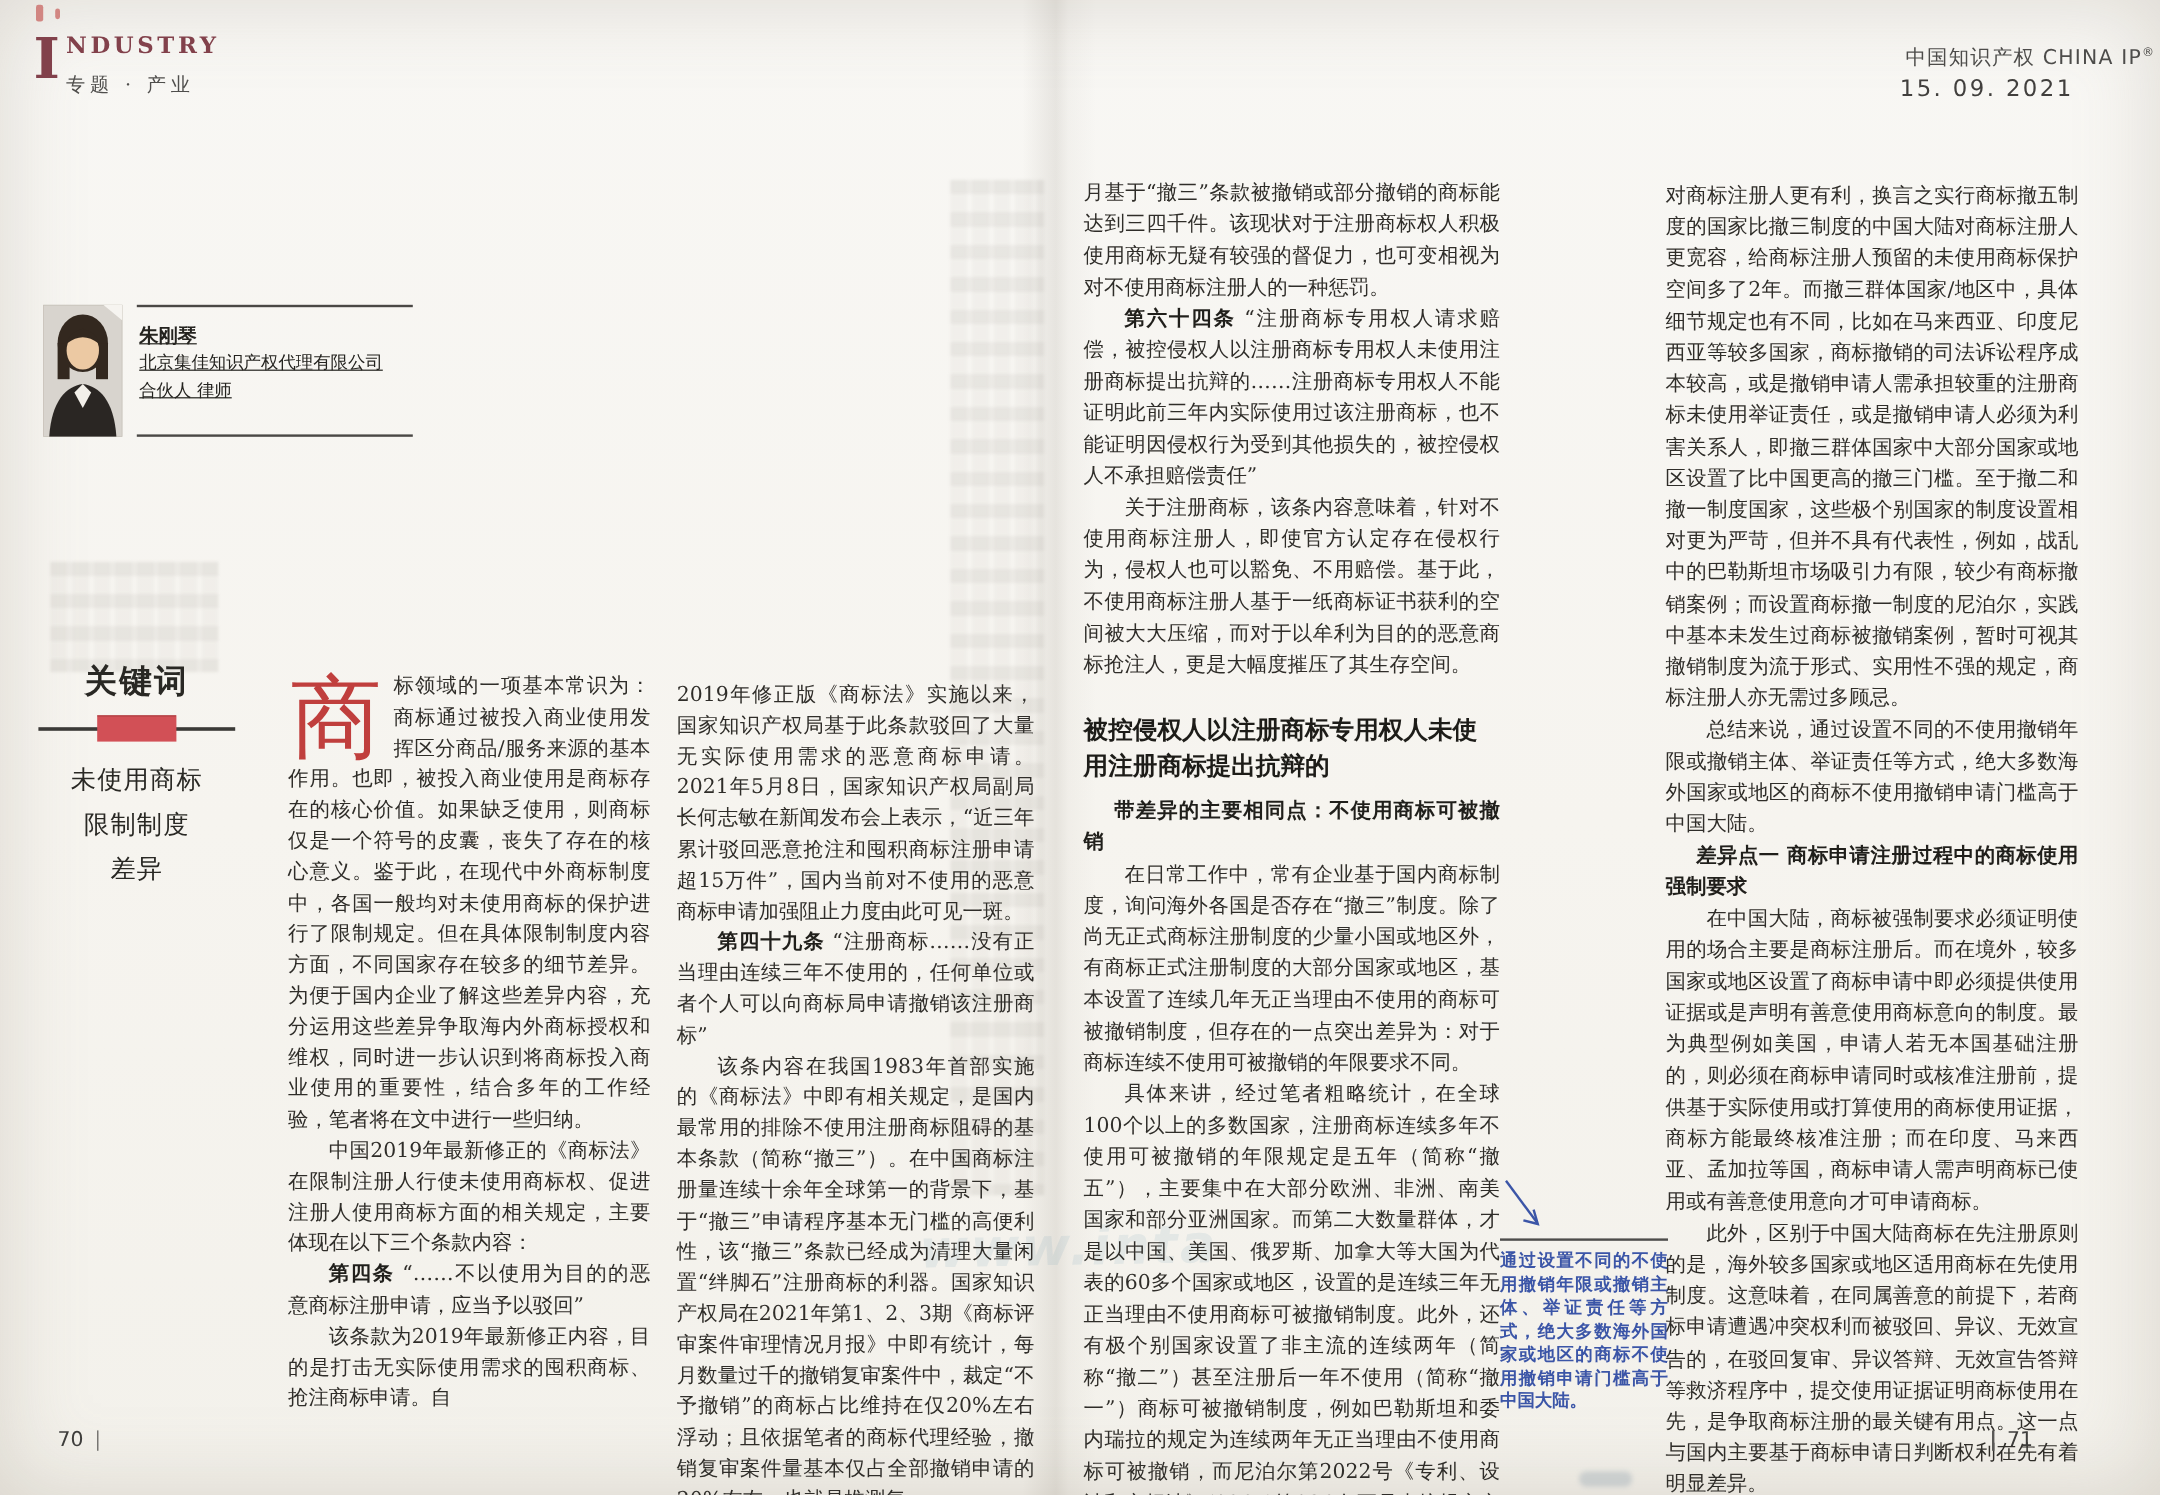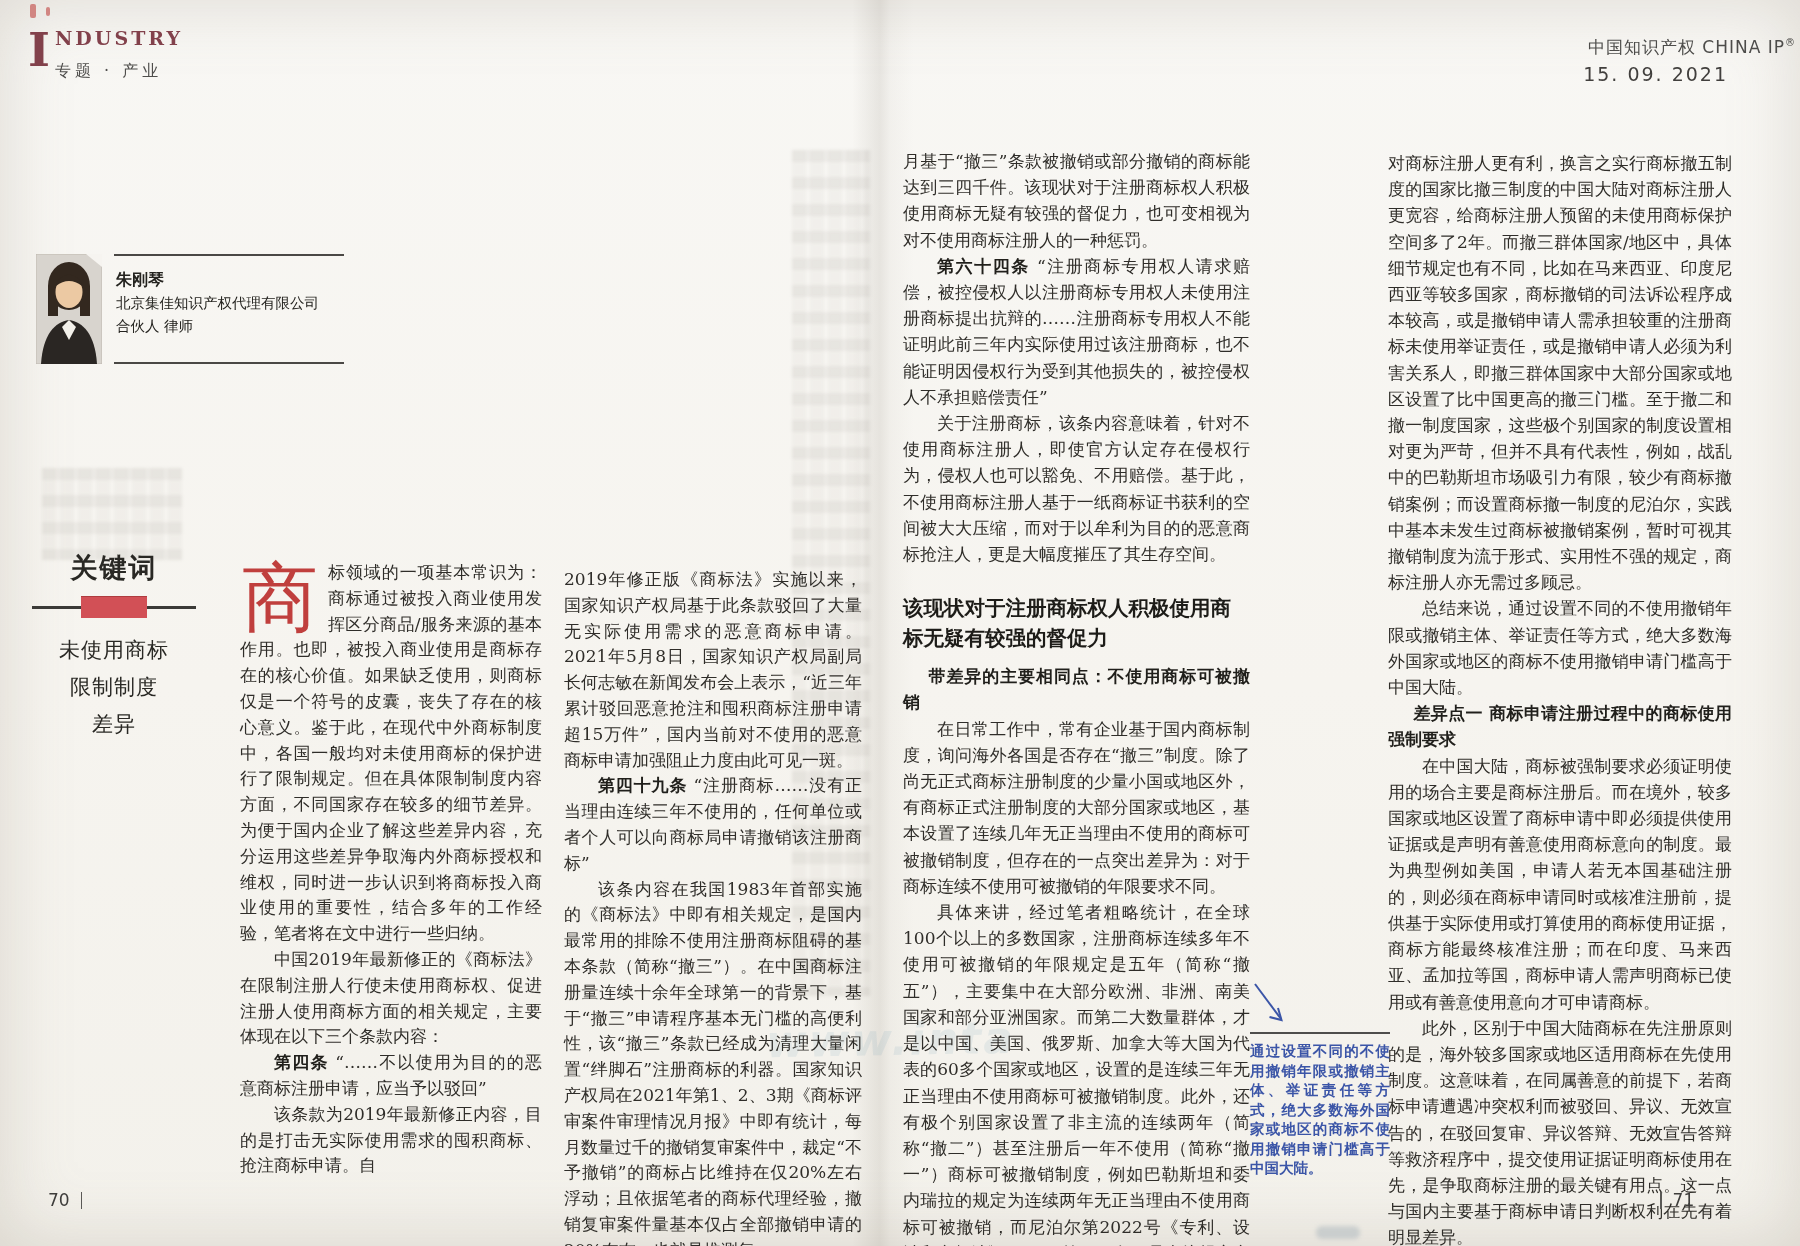--- a/index.html
+++ b/index.html
@@ -20,21 +20,21 @@
   #mag-header .mag{font-size:17px;letter-spacing:1px;}
   #mag-header .mag sup{font-size:10px;}
   #mag-header .date{font-size:19px;letter-spacing:2px;margin-top:4px;padding-right:68px;color:#413f3d;}
 
   
   #article-title{left:30px;top:138px;font-family:"DejaVu Sans","Liberation Sans",sans-serif;
     font-weight:700;font-size:54px;letter-spacing:3px;color:#161512;white-space:nowrap;}
   #author{left:36px;top:254px;display:flex;}
   #author .photo{width:66px;height:110px;flex:0 0 66px;}
   #author .a-txt{margin-left:12px;width:228px;border-top:2px solid #4a4845;border-bottom:2px solid #4a4845;
-    padding:12px 0 24px 2px;font-family:"DejaVu Sans","Liberation Sans",sans-serif;color:#24231f;}
+    padding:12px 0 24px 2px;font-family:"DejaVu Sans","Liberation Sans",sans-serif;color:#24231f;text-decoration:underline;}
   #author .a-name{font-size:16px;font-weight:700;line-height:24px;}
   #author .a-co,#author .a-role{font-size:14.5px;line-height:23px;}
 
   
   #keywords{left:38px;top:550px;width:152px;text-align:center;color:#292824;}
   #keywords .kw-label{font-size:27px;font-weight:700;letter-spacing:2px;}
   #keywords .kw-rule{position:relative;height:22px;margin:10px 0 14px;}
   #keywords .kw-line{position:absolute;left:-6px;right:-6px;top:10px;height:2.5px;background:#3b3a37;}
   #keywords .kw-red{position:absolute;left:50%;transform:translateX(-50%);top:0;width:66px;height:22px;background:#d25056;box-shadow:0 1px 0 rgba(120,30,30,.4) inset;}
   #keywords .kw-item{font-size:21px;line-height:37px;letter-spacing:1px;}
@@ -155,21 +155,21 @@
     </div>
   <div class="abs col" id="col-b">
       <p class="noindent"><span>2019年修正版《商标法》实施以来，国家知识产权局基于此条款驳回了大量无实际使用需求的恶意商标申请。2021年5月8日，国家知识产权局副局长何志敏在新闻发布会上表示，“近三年累计驳回恶意抢注和囤积商标注册申请超15万件”，国内当前对不使用的恶意商标申请加强阻止力度由此可见一斑。</span></p>
       <p><span class="b">第四十九条</span><span> “注册商标……没有正当理由连续三年不使用的，任何单位或者个人可以向商标局申请撤销该注册商标”</span></p>
       <p><span>该条内容在我国1983年首部实施的《商标法》中即有相关规定，是国内最常用的排除不使用注册商标阻碍的基本条款（简称“撤三”）。在中国商标注册量连续十余年全球第一的背景下，基于“撤三”申请程序基本无门槛的高便利性，该“撤三”条款已经成为清理大量闲置“绊脚石”注册商标的利器。国家知识产权局在2021年第1、2、3期《商标评审案件审理情况月报》中即有统计，每月数量过千的撤销复审案件中，裁定“不予撤销”的商标占比维持在仅20%左右浮动；且依据笔者的商标代理经验，撤销复审案件量基本仅占全部撤销申请的20%左右，也就是推测每</span></p>
     </div>
   <div class="abs col" id="col-c">
       <p class="noindent"><span>月基于“撤三”条款被撤销或部分撤销的商标能达到三四千件。该现状对于注册商标权人积极使用商标无疑有较强的督促力，也可变相视为对不使用商标注册人的一种惩罚。</span></p>
       <p><span class="b">第六十四条</span><span> “注册商标专用权人请求赔偿，被控侵权人以注册商标专用权人未使用注册商标提出抗辩的……注册商标专用权人不能证明此前三年内实际使用过该注册商标，也不能证明因侵权行为受到其他损失的，被控侵权人不承担赔偿责任”</span></p>
       <p><span>关于注册商标，该条内容意味着，针对不使用商标注册人，即使官方认定存在侵权行为，侵权人也可以豁免、不用赔偿。基于此，不使用商标注册人基于一纸商标证书获利的空间被大大压缩，而对于以牟利为目的的恶意商标抢注人，更是大幅度摧压了其生存空间。</span></p>
-      <div class="col-heading">该现状对于注册商标权人积极使用商标无疑有较强的督促力</div>
+      <div class="col-heading">被控侵权人以注册商标专用权人未使用注册商标提出抗辩的</div>
       <p class="boldp"><span>带差异的主要相同点：不使用商标可被撤销</span></p>
       <p><span>在日常工作中，常有企业基于国内商标制度，询问海外各国是否存在“撤三”制度。除了尚无正式商标注册制度的少量小国或地区外，有商标正式注册制度的大部分国家或地区，基本设置了连续几年无正当理由不使用的商标可被撤销制度，但存在的一点突出差异为：对于商标连续不使用可被撤销的年限要求不同。</span></p>
       <p><span>具体来讲，经过笔者粗略统计，在全球100个以上的多数国家，注册商标连续多年不使用可被撤销的年限规定是五年（简称“撤五”），主要集中在大部分欧洲、非洲、南美国家和部分亚洲国家。而第二大数量群体，才是以中国、美国、俄罗斯、加拿大等大国为代表的60多个国家或地区，设置的是连续三年无正当理由不使用商标可被撤销制度。此外，还有极个别国家设置了非主流的连续两年（简称“撤二”）甚至注册后一年不使用（简称“撤一”）商标可被撤销制度，例如巴勒斯坦和委内瑞拉的规定为连续两年无正当理由不使用商标可被撤销，而尼泊尔第2022号《专利、设计和商标法》(1965)第18C条更是直接规定商标自注册日起持续一年未使用的可被撤销。</span></p>
     </div>
   <div class="abs col" id="col-d">
       <p class="noindent"><span>对商标注册人更有利，换言之实行商标撤五制度的国家比撤三制度的中国大陆对商标注册人更宽容，给商标注册人预留的未使用商标保护空间多了2年。而撤三群体国家/地区中，具体细节规定也有不同，比如在马来西亚、印度尼西亚等较多国家，商标撤销的司法诉讼程序成本较高，或是撤销申请人需承担较重的注册商标未使用举证责任，或是撤销申请人必须为利害关系人，即撤三群体国家中大部分国家或地区设置了比中国更高的撤三门槛。至于撤二和撤一制度国家，这些极个别国家的制度设置相对更为严苛，但并不具有代表性，例如，战乱中的巴勒斯坦市场吸引力有限，较少有商标撤销案例；而设置商标撤一制度的尼泊尔，实践中基本未发生过商标被撤销案例，暂时可视其撤销制度为流于形式、实用性不强的规定，商标注册人亦无需过多顾忌。</span></p>
       <p><span>总结来说，通过设置不同的不使用撤销年限或撤销主体、举证责任等方式，绝大多数海外国家或地区的商标不使用撤销申请门槛高于中国大陆。</span></p>
       <p class="boldp"><span>差异点一 商标申请注册过程中的商标使用强制要求</span></p>
       <p><span>在中国大陆，商标被强制要求必须证明使用的场合主要是商标注册后。而在境外，较多国家或地区设置了商标申请中即必须提供使用证据或是声明有善意使用商标意向的制度。最为典型例如美国，申请人若无本国基础注册的，则必须在商标申请同时或核准注册前，提供基于实际使用或打算使用的商标使用证据，商标方能最终核准注册；而在印度、马来西亚、孟加拉等国，商标申请人需声明商标已使用或有善意使用意向才可申请商标。</span></p>
       <p><span>此外，区别于中国大陆商标在先注册原则的是，海外较多国家或地区适用商标在先使用制度。这意味着，在同属善意的前提下，若商标申请遭遇冲突权利而被驳回、异议、无效宣告的，在驳回复审、异议答辩、无效宣告答辩等救济程序中，提交使用证据证明商标使用在先，是争取商标注册的最关键有用点。这一点与国内主要基于商标申请日判断权利在先有着明显差异。</span></p>

